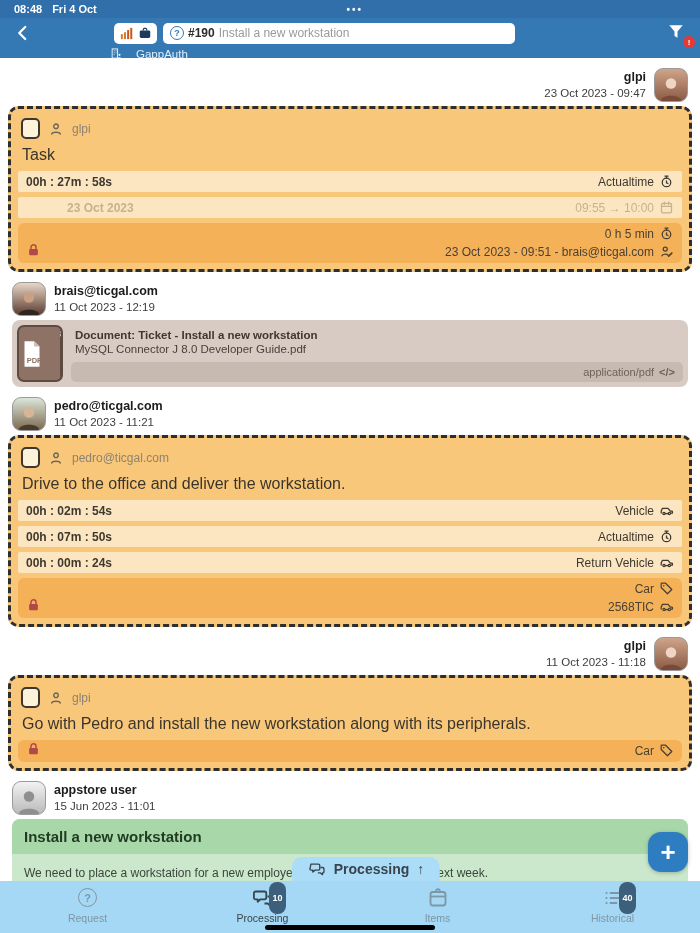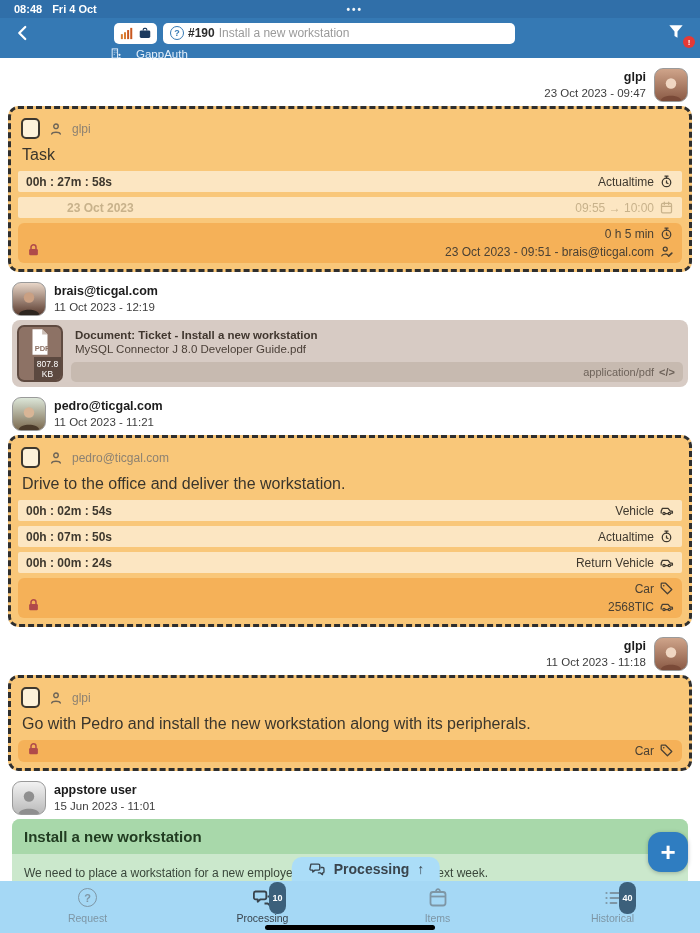--- a/index.html
+++ b/index.html
@@ -62,21 +62,21 @@
   .task-row.muted .dur{font-weight:bold;margin-left:41px;}
   .row-ic{width:15px;height:15px;}
   .task-footer{background:#f5b158;border-radius:6px;padding:3px 8px 4px 8px;position:relative;
     display:flex;flex-direction:column;gap:3px;font-size:12px;color:#4a4134;}
   .foot-line{display:flex;align-items:center;gap:5px;justify-content:flex-end;}
   .lock-ic{position:absolute;left:8px;bottom:5px;width:15px;height:16px;color:#b04a4a;}
 
   
   .doc-card{background:#d7cbc4;border-radius:8px;margin:4px 4px 10px 4px;padding:5px;display:flex;gap:8px;}
   .doc-tile{width:46px;height:57px;background:#8d7265;border:2px solid #5f4a40;border-radius:7px;flex:0 0 auto;
-    display:flex;flex-direction:column;overflow:hidden;}
+    display:flex;flex-direction:row;overflow:hidden;}
   .doc-tile-ic{flex:1;display:flex;align-items:center;justify-content:center;}
   .doc-size{background:#5c4940;color:#fff;font-size:8.5px;text-align:center;padding:2px 0;margin-left:15px;}
   .doc-main{flex:1;display:flex;flex-direction:column;}
   .doc-title{font-size:11.5px;font-weight:bold;color:#41372f;padding:4px 4px 0 4px;}
   .doc-file{font-size:11.5px;color:#4a3f37;padding:2px 4px;}
   .doc-strip{margin-top:auto;background:#c7bab0;border-radius:5px;height:20px;display:flex;align-items:center;
     justify-content:flex-end;gap:5px;padding:0 8px;font-size:11px;color:#6e635a;}
   .doc-code{font-weight:bold;font-size:11px;}
 
   

